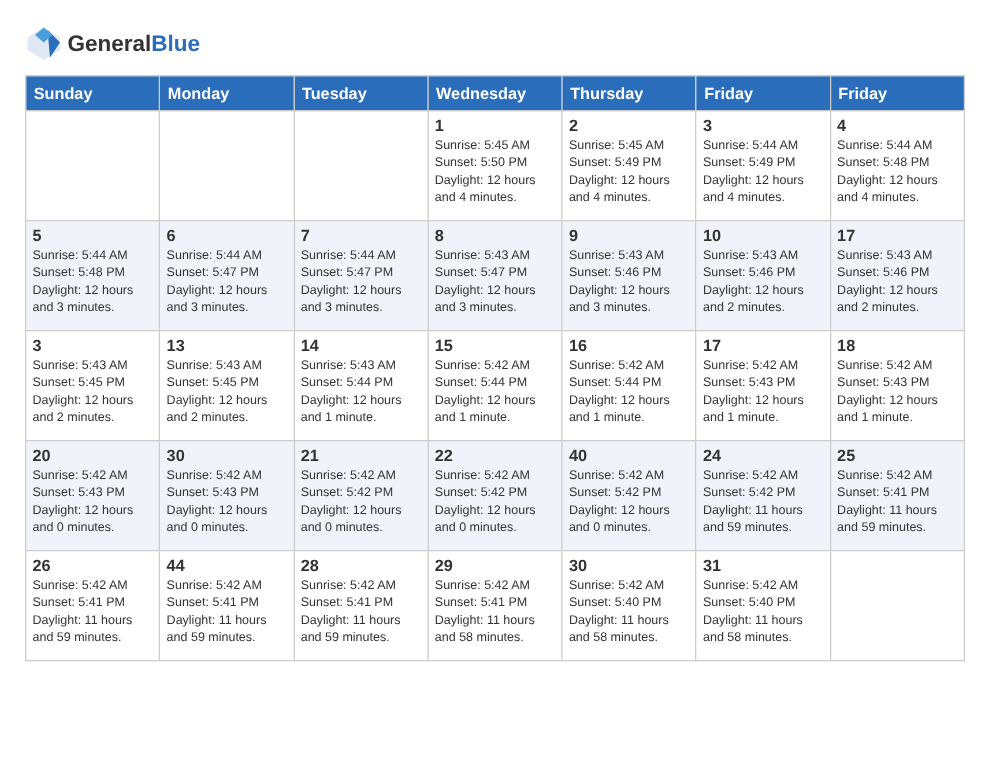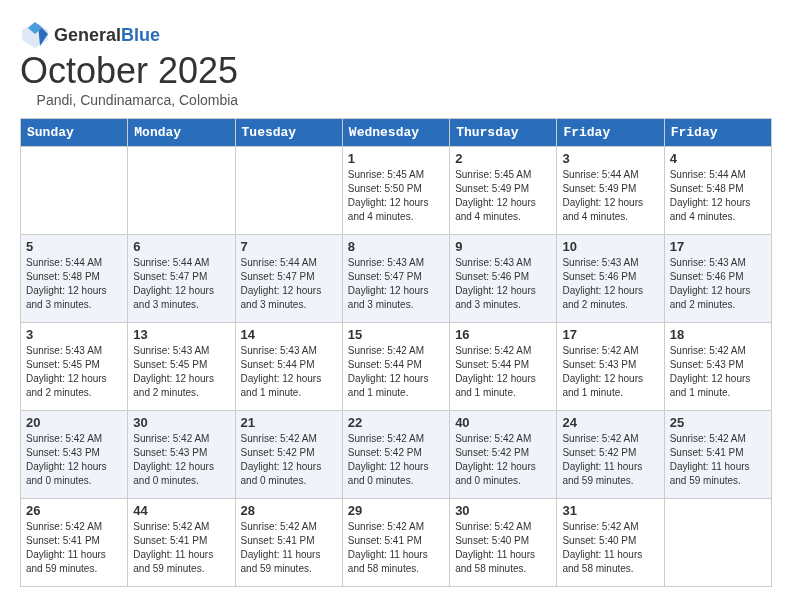--- a/index.html
+++ b/index.html
@@ -8,21 +8,20 @@
       background: #fff;
       width: 792px;
       min-height: 612px;
       padding: 20px;
     }
     .header {
       display: flex;
       justify-content: space-between;
       align-items: flex-start;
       margin-bottom: 10px;
-      flex-direction: column;
     }
     .logo {
       display: flex;
       align-items: center;
       gap: 4px;
     }
     .logo-icon {
       width: 30px;
       height: 30px;
     }
@@ -44,21 +43,20 @@
       table-layout: fixed;
     }
     thead tr th {
       background-color: #2a6ebb;
       color: #fff;
       text-align: left;
       padding: 6px 6px;
       font-size: 13px;
       font-weight: bold;
       border: 1px solid #ccc;
-      font-family: Liberation Mono, monospace;
     }
     tbody tr td {
       border: 1px solid #ccc;
       vertical-align: top;
       padding: 4px 5px;
       font-size: 10.5px;
       color: #333;
       height: 88px;
     }
     tbody tr:nth-child(even) td {
@@ -88,24 +86,20 @@
       <polygon points="15,2 28,10 28,20 15,28 2,20 2,10" fill="#2a6ebb" opacity="0.15"></polygon>
       <polygon points="18,4 28,14 20,26" fill="#2a6ebb"></polygon>
       <polygon points="15,2 22,8 15,14 8,8" fill="#4a9edb"></polygon>
     </svg>
     <div>
       <div>
         <span style="font-size:18px;font-weight:bold;color:#333;">General</span><span style="font-size:18px;font-weight:bold;color:#2a6ebb;">Blue</span>
       </div>
     </div>
   </div>
-  <div class="title-block">
-    <div class="month-title">October 2025</div>
-    <div class="subtitle">Pandi, Cundinamarca, Colombia</div>
-  </div>
 </div>
 
 <table>
   <thead>
     <tr>
     <th>Sunday</th>
         <th>Monday</th>
         <th>Tuesday</th>
         <th>Wednesday</th>
         <th>Thursday</th>

